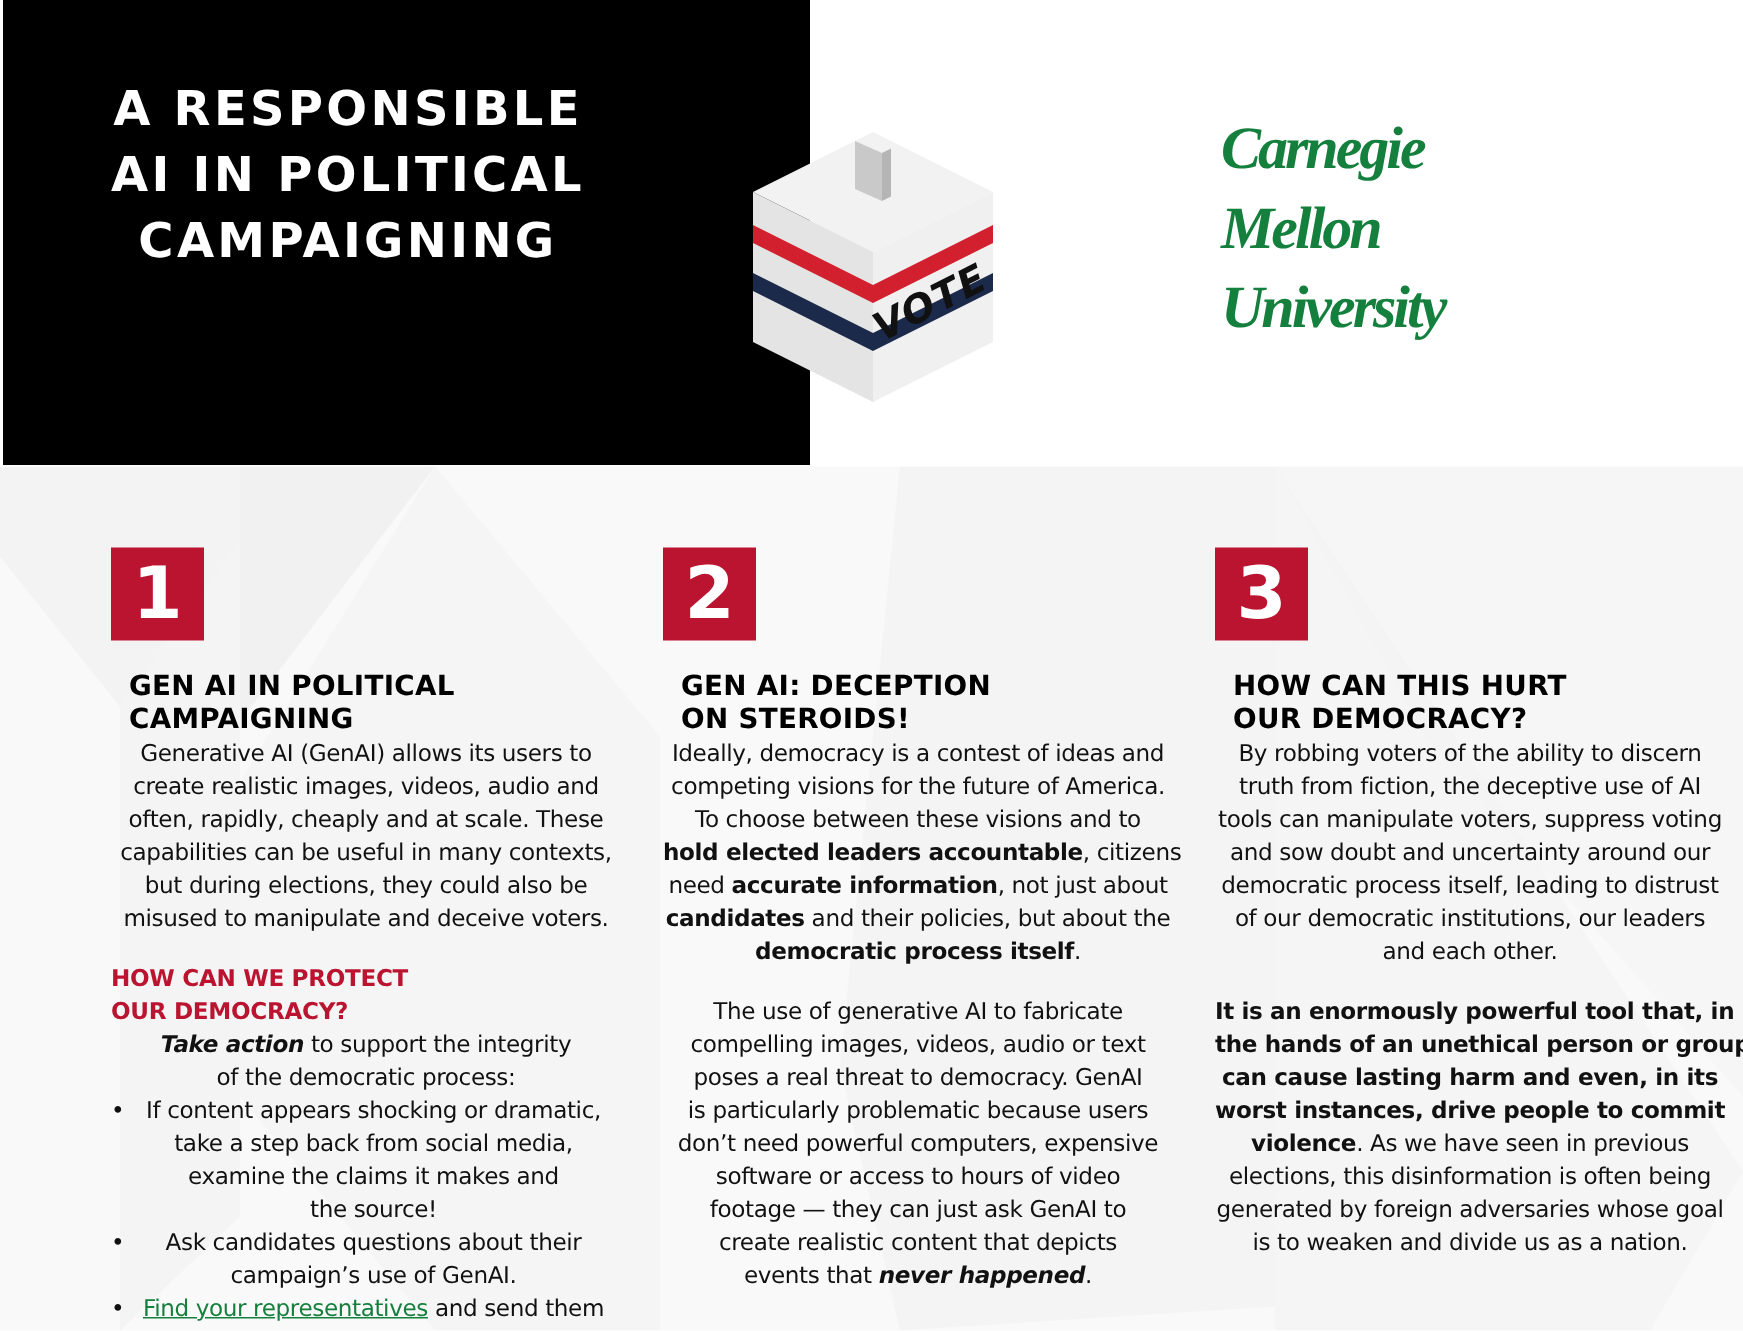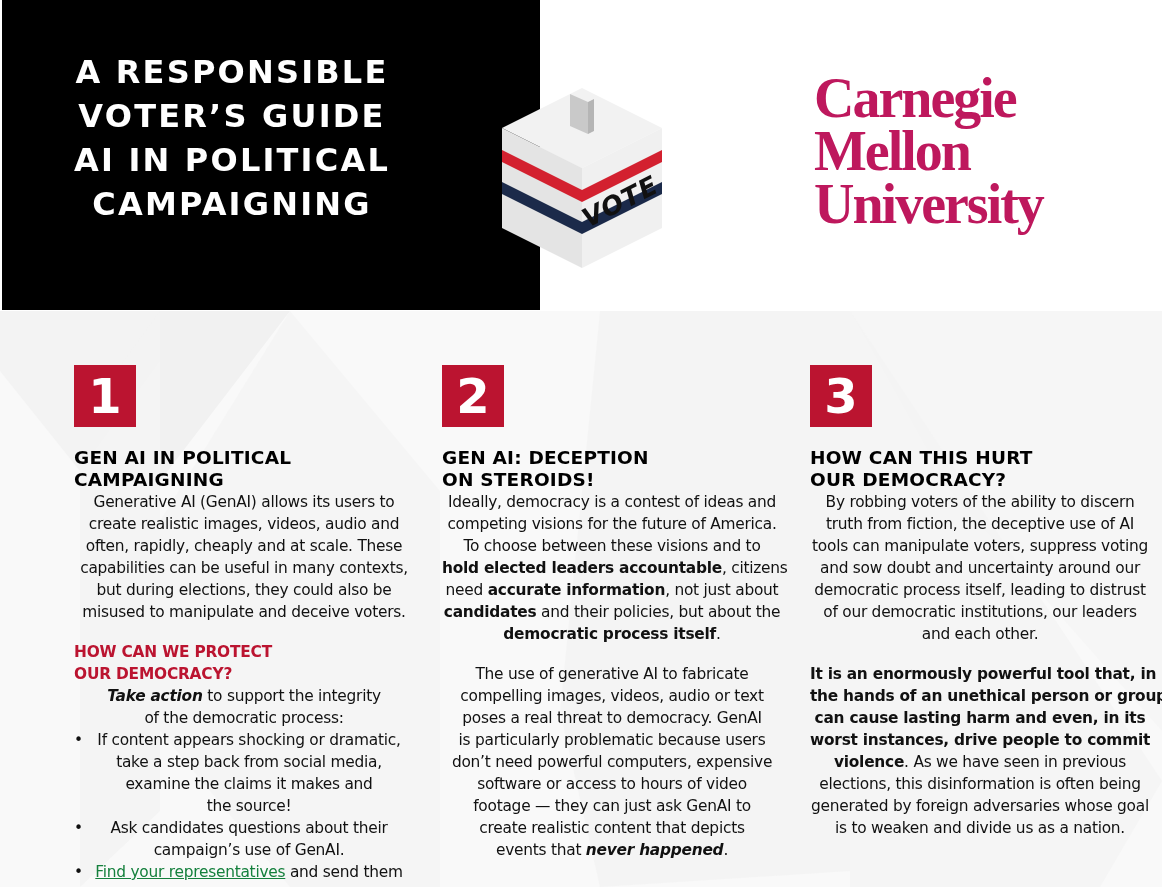--- a/index.html
+++ b/index.html
@@ -15,44 +15,44 @@
   }
   .hero-title {
     position: absolute; left: 74px; top: 50px; margin: 0;
     color: #fff; font-weight: bold; font-size: 32px; line-height: 44px;
     letter-spacing: 2.2px; text-transform: uppercase;
     font-family: "DejaVu Sans", sans-serif;
   }
   .hero-title span { display: block; white-space: nowrap; text-align: center; }
   .ballot { position: absolute; left: 496px; top: 88px; width: 172px; height: 180px; }
   .logo {
-    position: absolute; left: 814px; top: 72px; color: #be185d;
+    position: absolute; left: 814px; top: 72px; color: #15803d;
     font-family: "Liberation Serif", "DejaVu Serif", serif; font-weight: bold;
-    font-size: 56px; line-height: 53px; letter-spacing: -2px;
+    font-size: 40px; line-height: 53px; letter-spacing: -2px; font-style: italic;
   }
   .logo span { display: block; white-space: nowrap; }
 
   .body-area {
     position: absolute; left: 0; top: 311px; width: 1162px; height: 576px;
     background: #f9f9f9; overflow: hidden;
   }
   .body-area svg.bg { position: absolute; left: 0; top: 0; }
 
   .col { position: absolute; top: 54px; width: 340px; }
   .num-badge {
     width: 62px; height: 62px; background: #bb1430; color: #fff;
     font-weight: bold; font-size: 48px; line-height: 62px; text-align: center;
     font-family: "DejaVu Sans", sans-serif;
   }
   .col h2 {
     margin: 20px 0 0 0; font-size: 18.5px; line-height: 22px; font-weight: bold;
     text-transform: uppercase; color: #000; font-family: "DejaVu Sans", sans-serif;
     letter-spacing: 0.2px;
   }
-  .col h2 span { display: block; white-space: nowrap; }
+  .col h2 span { display: block; white-space: nowrap; margin-left: 12px; }
   .para {
     margin: 0; font-size: 15.4px; line-height: 22px; color: #111;
     font-family: "DejaVu Sans", sans-serif; letter-spacing: -0.25px; text-align: center;
   }
   .para span.line { display: block; white-space: nowrap; }
   .gap { height: 18px; }
   .subhead {
     margin: 0; color: #bb1430; font-weight: bold; font-size: 15.4px; line-height: 22px;
     text-transform: uppercase; letter-spacing: -0.2px;
   }
@@ -63,21 +63,20 @@
   .bullet .dot { position: absolute; left: 0; top: 0; }
   .bullet-cont { display: block; white-space: nowrap; padding-left: 10px; }
   a.link { color: #15803d; text-decoration: underline; }
 </style>
 </head>
 <body>
 
 <div class="hero-black"></div>
 <h1 class="hero-title">
   <span>A RESPONSIBLE</span>
-  <span>VOTER’S GUIDE</span>
   <span>AI IN POLITICAL</span>
   <span>CAMPAIGNING</span>
 </h1>
 
 <svg class="ballot" viewBox="0 0 172 180" xmlns="http://www.w3.org/2000/svg">
 
   <polygon points="6,40 86,0 166,40 86,80" fill="#f2f2f2"></polygon>
 
   <polygon points="6,40 86,80 86,180 6,140" fill="#e4e4e4"></polygon>
 

